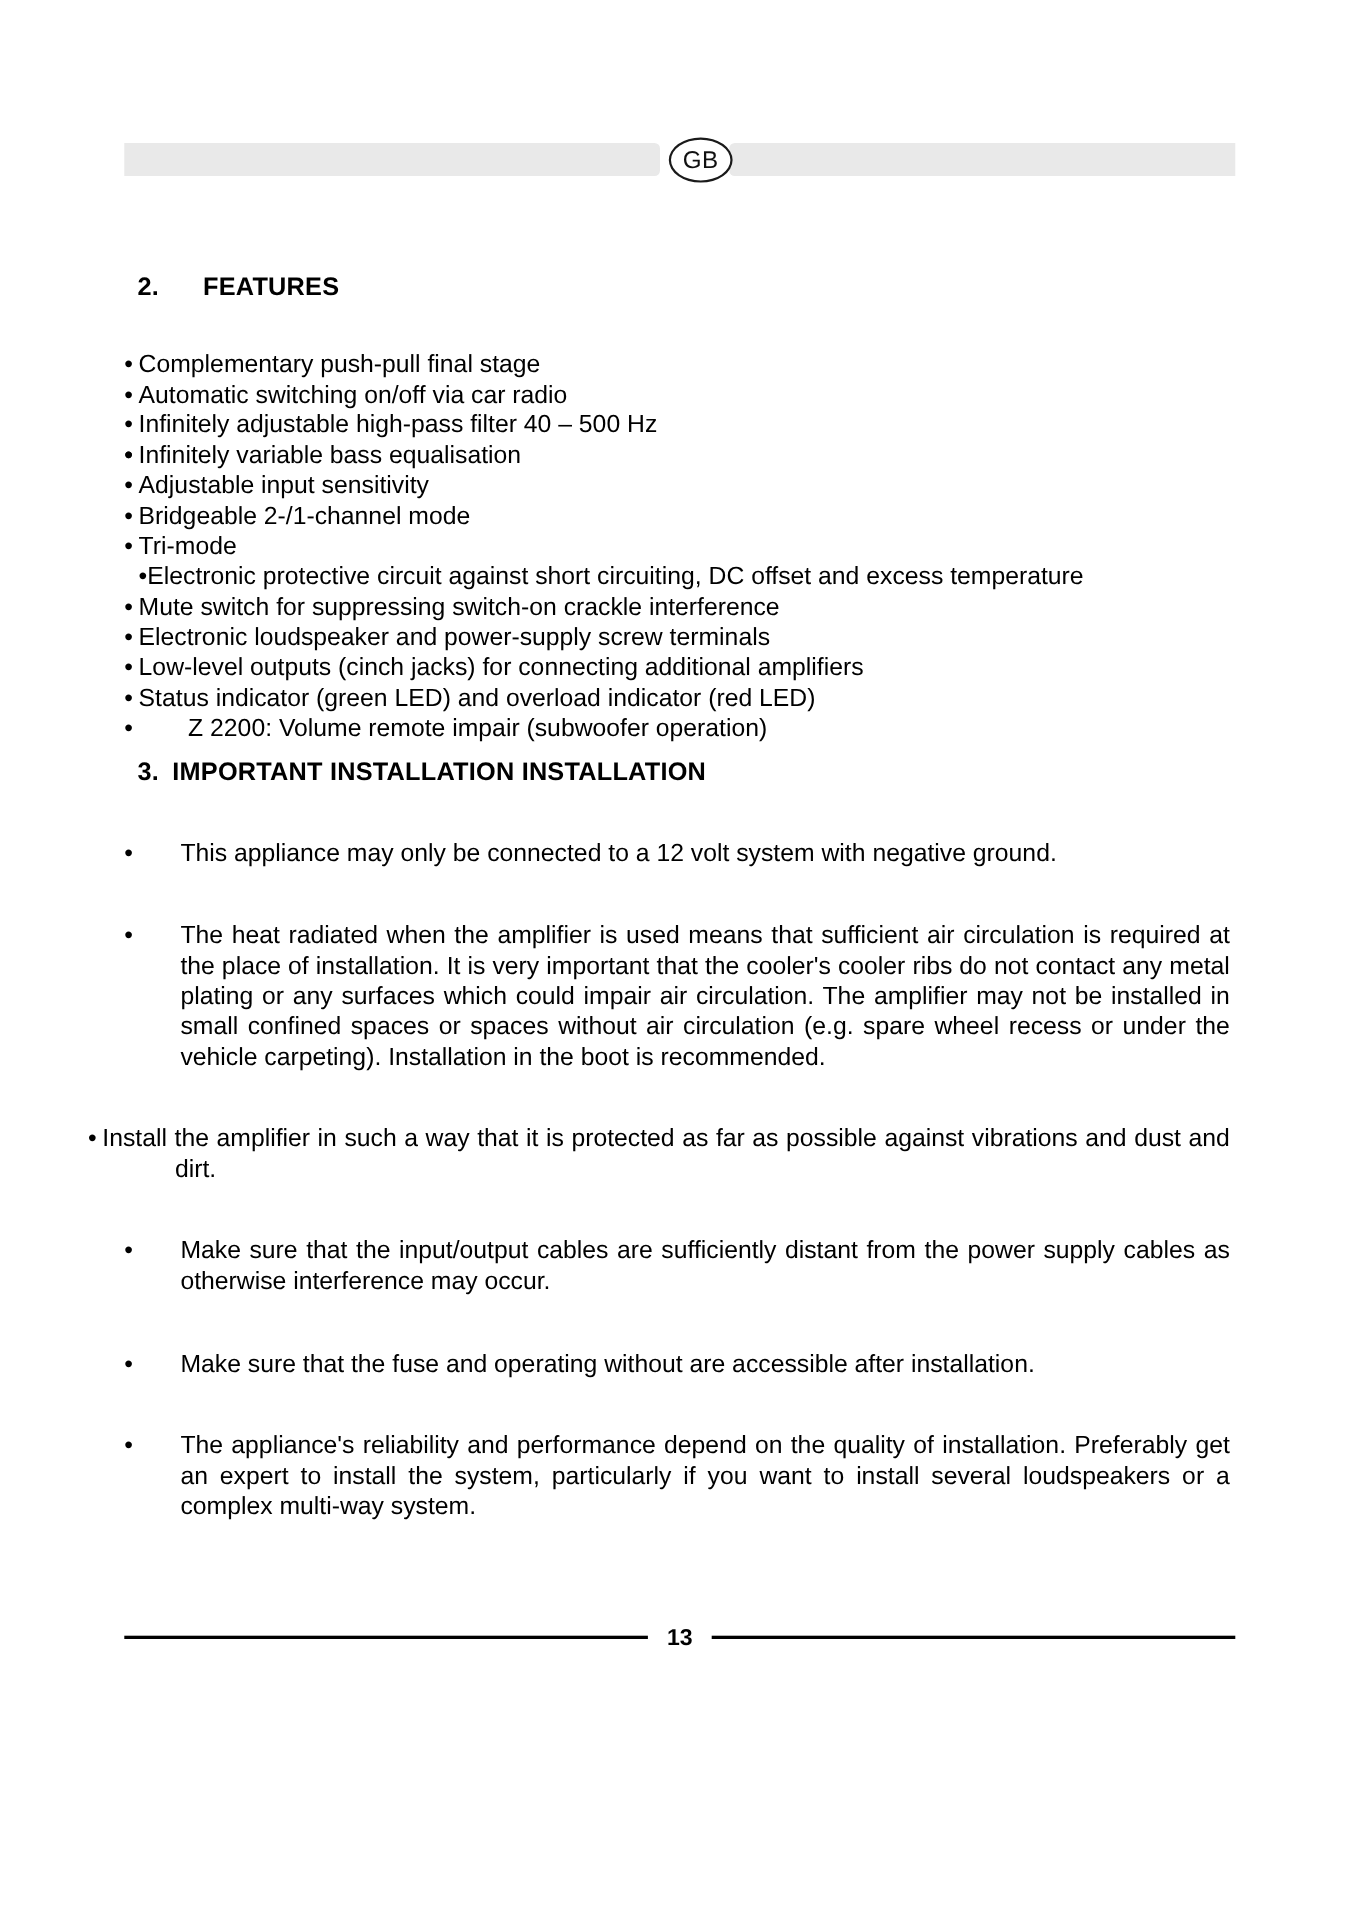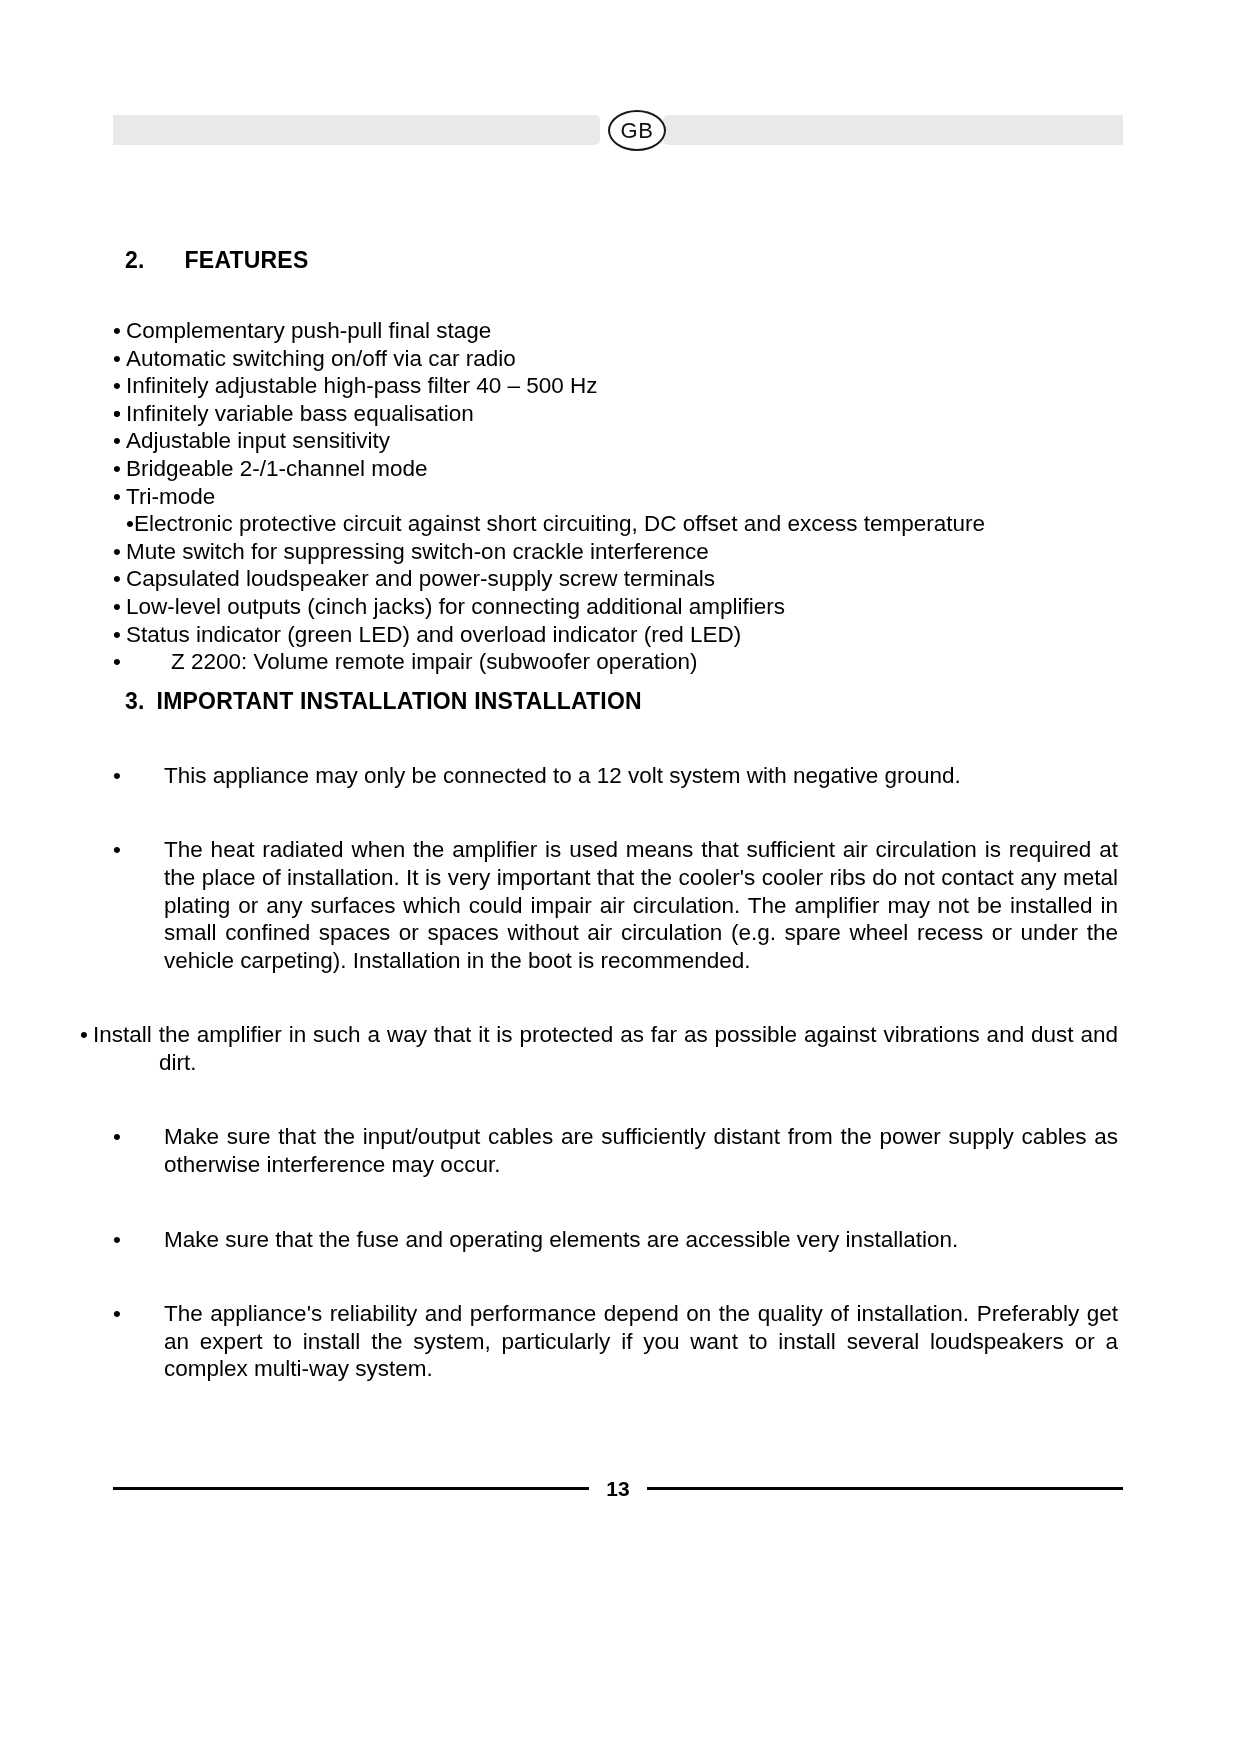--- a/index.html
+++ b/index.html
@@ -17,21 +17,21 @@
     height: 1754px;
     background: #ffffff;
     box-sizing: border-box;
     overflow: hidden;
   }
 
   
   .header {
     position: absolute;
     left: 113px;
-    top: 115px;
+    top: 130px;
     width: 1010px;
     height: 44px;
   }
   .header-bar-left,
   .header-bar-right {
     position: absolute;
     top: 0;
     height: 30px;
     background: #e9e9e9;
   }
@@ -212,21 +212,21 @@
       <li><span class="bul">•</span><span>Infinitely adjustable high-pass filter 40 – 500 Hz</span></li>
       <li><span class="bul">•</span></li>
       <li><span class="bul">•</span><span>Infinitely variable bass equalisation</span></li>
       <li><span class="bul">•</span><span>Adjustable input sensitivity</span></li>
       <li><span class="bul">•</span><span>Bridgeable 2-/1-channel mode</span></li>
       <li><span class="bul">•</span><span>Tri-mode</span></li>
       <li class="justified">
           <span class="wrap"><span>•</span><span>Electronic protective circuit against short circuiting, DC offset and excess temperature</span></span>
         </li>
       <li><span class="bul">•</span><span>Mute switch for suppressing switch-on crackle interference</span></li>
-      <li><span class="bul">•</span><span>Capsulated loudspeaker and power-supply screw terminals</span></li>
+      <li><span class="bul">•</span><span>Electronic loudspeaker and power-supply screw terminals</span></li>
       <li><span class="bul">•</span><span>Low-level outputs (cinch jacks) for connecting additional amplifiers</span></li>
       <li><span class="bul">•</span><span>Status indicator (green LED) and overload indicator (red LED)</span></li>
       <li class="wide-bullet"><span class="bul">•</span><span>Z 2200: Volume remote impair (subwoofer operation)</span></li>
     </ul>
 
     <h2 class="section-heading install-heading">
       <span class="heading-num">3.</span><span class="heading-gap-narrow"></span><span>IMPORTANT INSTALLATION INSTALLATION</span>
     </h2>
 
     <ul class="install-list">
@@ -236,21 +236,21 @@
       <li>
           <span class="row"><span class="bul-wide">•</span><span>The heat radiated when the amplifier is used means that sufficient air circulation is required at the place of installation. It is very important that the cooler's cooler ribs do not contact any metal plating or any surfaces which could impair air circulation. The amplifier may not be installed in small confined spaces or spaces without air circulation (e.g. spare wheel recess or under the vehicle carpeting). Installation in the boot is recommended.</span></span>
         </li>
       <li class="tight">
           <span class="row"><span class="bul-tight">•</span><span>Install the amplifier in such a way that it is protected as far as possible against vibrations and dust and dirt.</span></span>
         </li>
       <li>
           <span class="row"><span class="bul-wide">•</span><span>Make sure that the input/output cables are sufficiently distant from the power supply cables as otherwise interference may occur.</span></span>
         </li>
       <li>
-          <span class="row"><span class="bul-wide">•</span><span>Make sure that the fuse and operating elements are accessible very installation.</span></span>
+          <span class="row"><span class="bul-wide">•</span><span>Make sure that the fuse and operating without are accessible after installation.</span></span>
         </li>
       <li>
           <span class="row"><span class="bul-wide">•</span><span>The appliance's reliability and performance depend on the quality of installation. Preferably get an expert to install the system, particularly if you want to install several loudspeakers or a complex multi-way system.</span></span>
         </li>
     </ul>
 
   </div>
 
   <div class="footer">
     <div class="footer-rule"></div>

